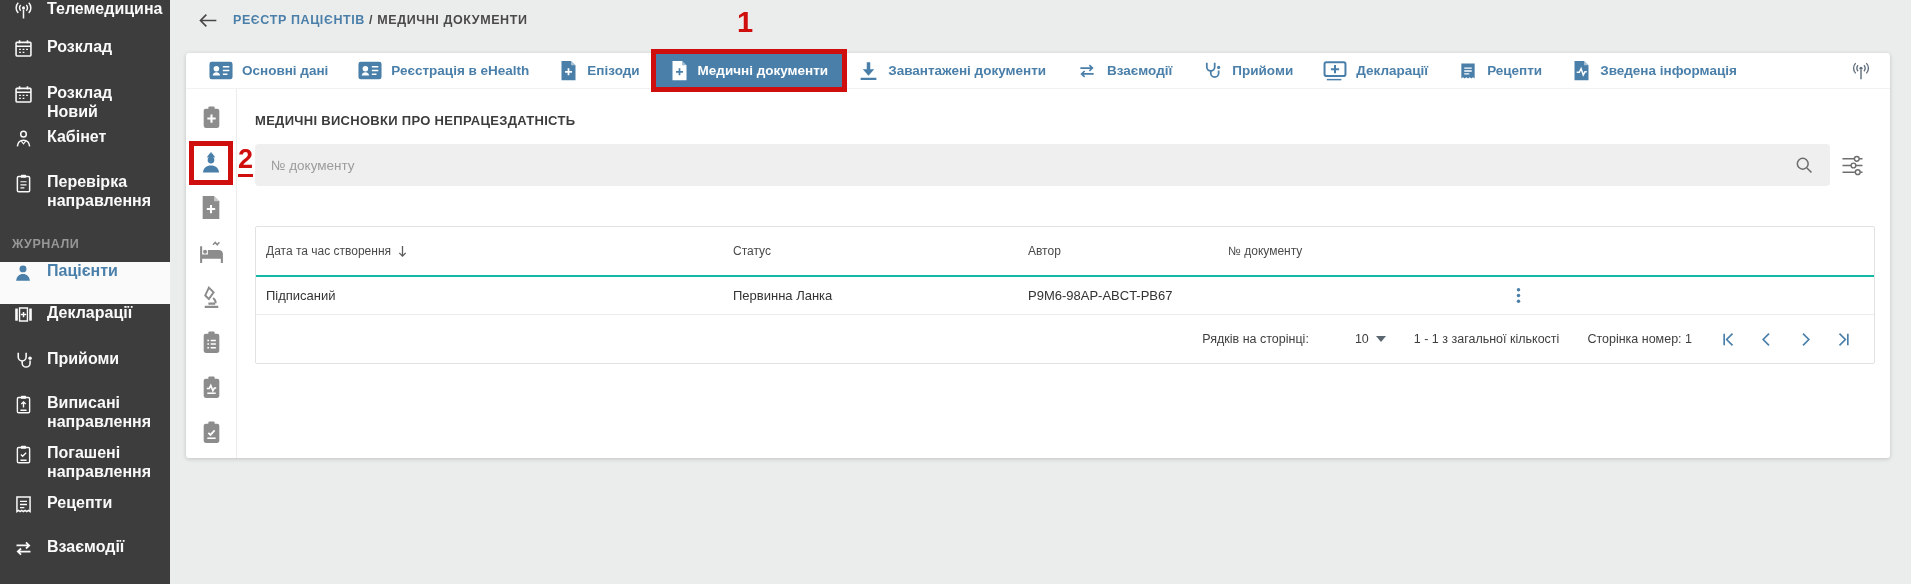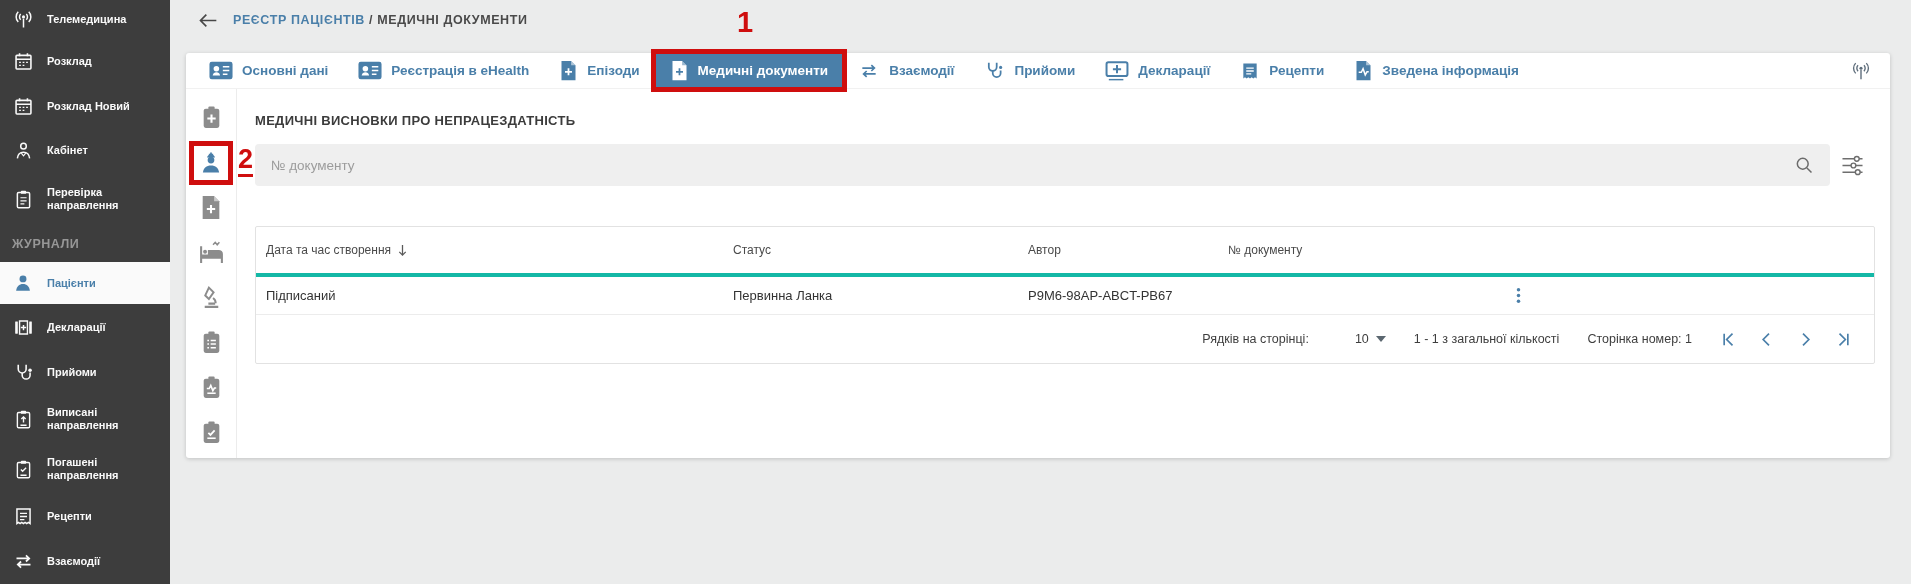--- a/index.html
+++ b/index.html
@@ -12,22 +12,22 @@
     color: #333;
   }
   svg { display:block; }
 
   
   .sidebar {
     position:absolute; left:0; top:0; width:170px; height:584px;
     background:#3d3d3d; z-index:5; display:flex; flex-direction:column;
   }
   .side-item {
-    display:flex; align-items:center; gap:13px; padding:0 10px 0 12px;
-    color:#fafafa; font-size:11px; font-weight:700; line-height:1.18; cursor:pointer;
+    display:flex; gap:13px; padding:0 10px 0 12px;
+    color:#fafafa; font-size:16px; font-weight:700; line-height:1.18; cursor:pointer;
     flex:0 0 auto;
   }
   .side-item .ic { width:22px; flex:0 0 22px; display:flex; justify-content:center; }
   .h38{height:38px}.h42{height:42px}.h44{height:44px}.h45{height:45px}.h46{height:46px}.h50{height:50px}.h52{height:52px}
   .side-section {
     height:44px; display:flex; align-items:center; padding-left:12px;
     color:#979797; font-size:12.5px; font-weight:700; letter-spacing:.5px;
   }
   .side-item.active { background:#fafafa; color:#4a7fa9; }
   .side-item.active .ic { color:#4a7fa9; }
@@ -101,21 +101,21 @@
     font-family:"Liberation Sans", sans-serif; font-size:13.5px; color:#333;
   }
   .search-bar input::placeholder { color:#9c9c9c; }
   .filter-btn { width:45px; display:flex; justify-content:center; cursor:pointer; }
 
   
   .table { margin-top:40px; border:1px solid #e2e2e2; border-radius:2px; }
   .trow {
     display:grid; grid-template-columns:467px 295px 200px 1fr 56px; align-items:center;
   }
-  .thead { height:50px; border-bottom:4px solid #14b8a6; color:#4a4a4a; font-size:12px; }
+  .thead { height:50px; border-bottom:2px solid #14b8a6; color:#4a4a4a; font-size:12px; }
   .thead .cell { display:flex; align-items:center; gap:6px; }
   .tdata { height:38px; font-size:13px; color:#333; border-bottom:1px solid #ececec; }
   .cell { padding-left:10px; }
   .row-menu { display:flex; justify-content:center; cursor:pointer; }
 
   
   .pager {
     height:48px; display:flex; align-items:center; justify-content:flex-end;
     gap:28px; padding-right:22px; font-size:12.5px; color:#3e3e3e;
   }
@@ -320,20 +320,29 @@
       <span>
         <svg width="19" height="21" viewBox="0 0 20 24" fill="currentColor">
             <path d="M2 1h11l5 5v17H2z"></path>
             <path d="M13 1l5 5h-5z" fill="var(--icon-bg)" opacity="0.55"></path>
             <path d="M10 9.5v8M6 13.5h8" stroke="var(--icon-bg)" stroke-width="2"></path>
           </svg>
       </span>
       <span>Медичні документи</span>
     </div>
 
+    <div class="tab">
+      <span>
+        <svg width="21" height="20" viewBox="0 0 24 22" fill="currentColor">
+            <path d="M10 1h4v8h4.5L12 16.5 5.5 9H10z"></path>
+            <path d="M3 20h18" stroke="currentColor" stroke-width="2.6"></path>
+          </svg>
+      </span>
+      <span>Завантажені документи</span>
+    </div>
 
     <div class="tab">
       <span>
         <svg width="22" height="20" viewBox="0 0 24 24" fill="none" stroke="currentColor" stroke-width="2">
             <path d="M4 8.5h14M14.8 5L18.5 8.5 14.8 12"></path>
             <path d="M20 15.5H6M9.2 12L5.5 15.5 9.2 19"></path>
           </svg>
       </span>
       <span>Взаємодії</span>
     </div>

